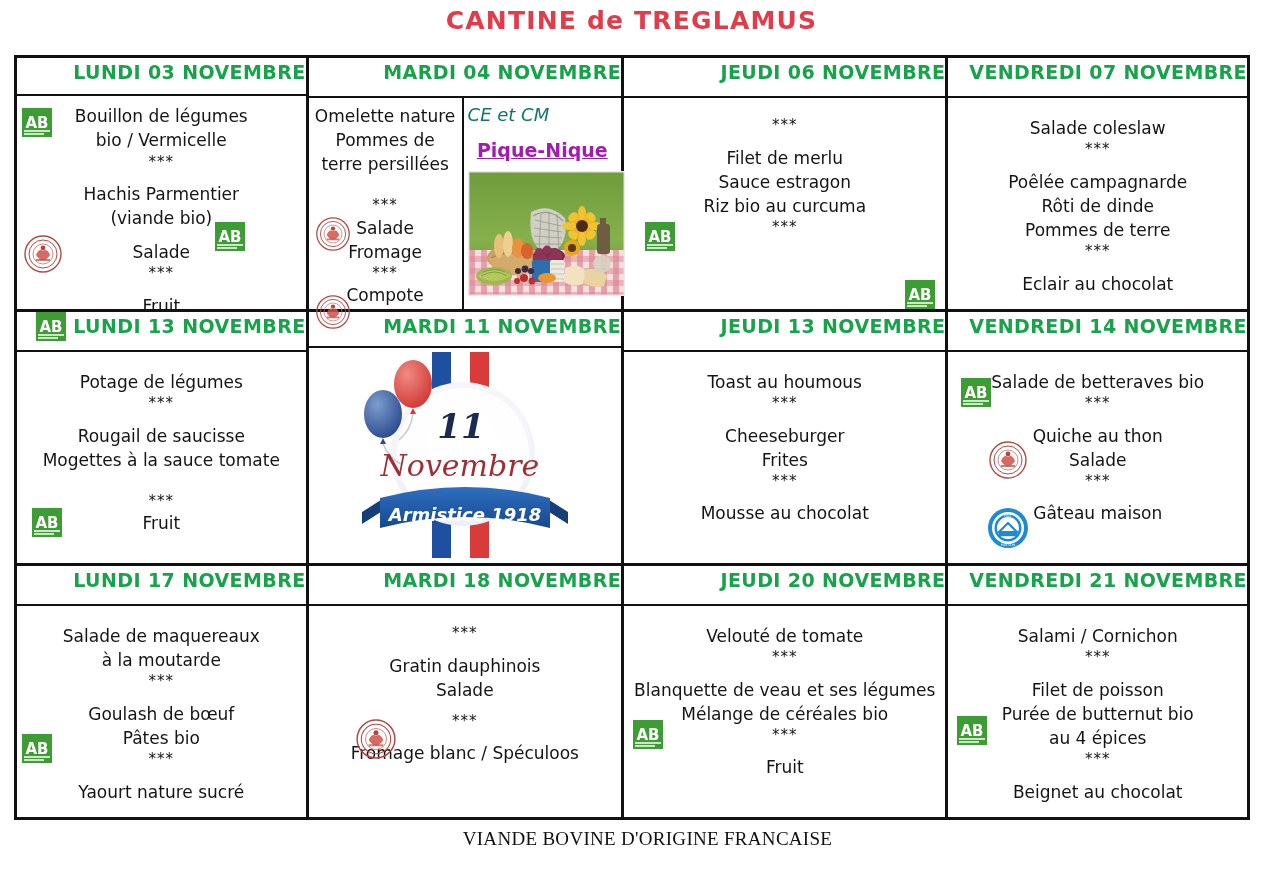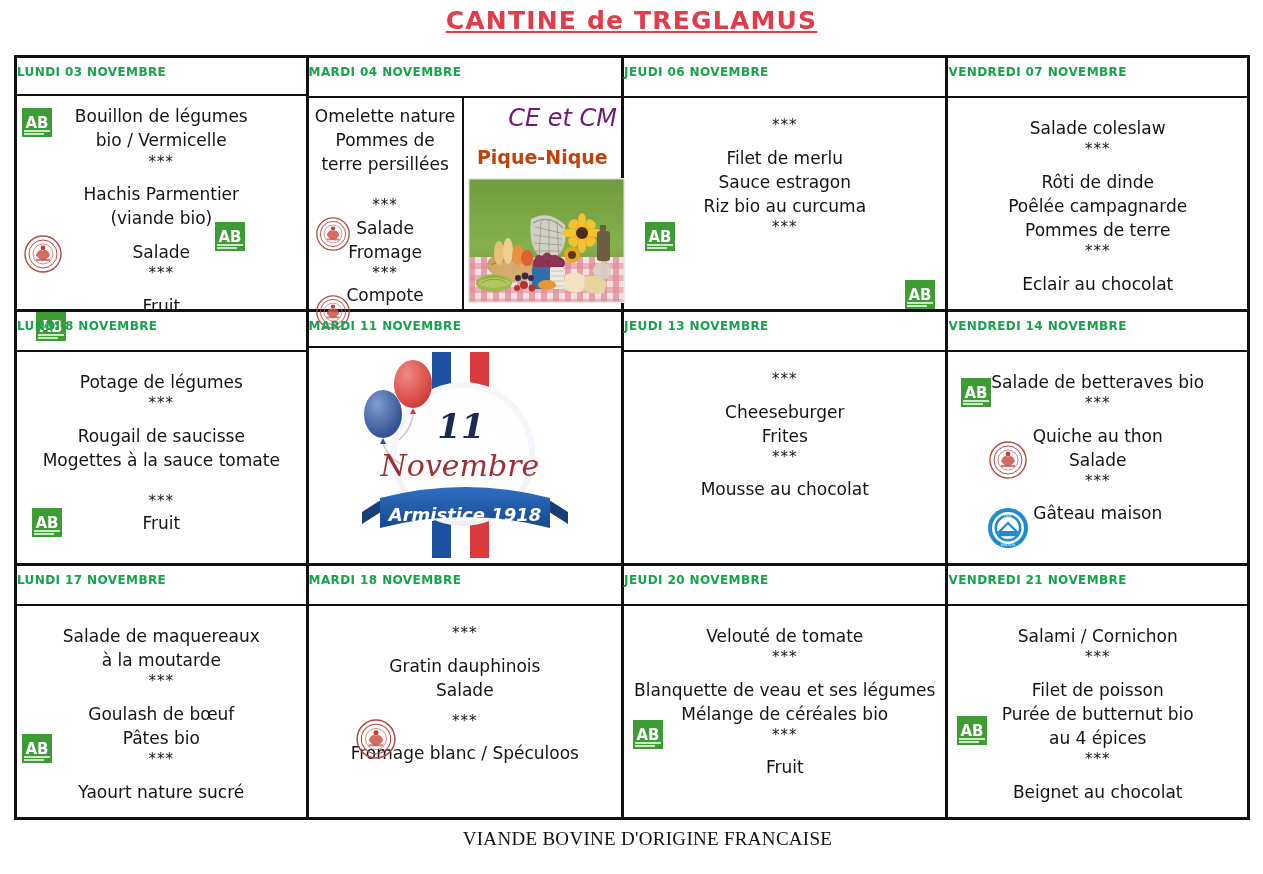--- a/index.html
+++ b/index.html
@@ -21,21 +21,20 @@
     color: #e23b4a;
     font-size: 25px;
     font-weight: bold;
     letter-spacing: 1.2px;
     padding-top: 8px;
     padding-bottom: 6px;
     font-family: "DejaVu Sans", sans-serif;
     height: 32px;
     box-sizing: border-box;
     line-height: 26px;
-    text-decoration: underline;
   }
 
   
   .menu-grid {
     position: absolute;
     left: 14px;
     top: 55px;
     width: 1236px;
     height: 765px;
     border: 3px solid #111;
@@ -61,24 +60,24 @@
   }
   .day-cell:last-child { border-right: none; }
 
   .col-0 { width: 293px; }
   .col-1 { width: 317px; }
   .col-2 { width: 326px; }
   .col-3 { width: 300px; flex: 1 1 auto; }
 
   .day-header {
     border-bottom: 2px solid #111;
-    text-align: left;
+    text-align: right;
     color: #16a34a;
     font-weight: bold;
-    font-size: 12px;
+    font-size: 19px;
     letter-spacing: 0.4px;
     padding: 4px 0 5px 0;
     height: 40px;
     box-sizing: border-box;
     line-height: 20px;
     white-space: nowrap;
   }
 
   .day-body {
     flex: 1 1 auto;
@@ -118,32 +117,33 @@
     border-right: 2px solid #111;
     flex: 0 0 155px;
     padding-top: 6px;
   }
   .split-right {
     flex: 1 1 auto;
     padding-top: 6px;
     text-align: center;
   }
   .sub-title {
-    font-size: 24px;
+    font-size: 18px;
     font-style: italic;
-    text-align: right;
+    text-align: left;
     margin-bottom: 14px;
-    color: #701a75;
+    color: #0f766e;
   }
   .sub-title2 {
     font-size: 19px;
     font-weight: bold;
+    text-decoration: underline;
     text-align: center;
     margin-bottom: 10px;
-    color: #c2410c;
+    color: #a21caf;
   }
 
   
   .badge {
     position: absolute;
     display: block;
   }
   .badge svg { display: block; }
 
   
@@ -418,36 +418,36 @@
 
     <div class="day-cell col-3">
       <div class="day-header">VENDREDI 07 NOVEMBRE</div>
       <div class="day-body">
         <div class="menu-col">
           <div class="spacer"></div>
           <div class="menu-lines">
             <div class="line">Salade coleslaw</div>
             <div class="line sep">***</div>
             <div class="spacer"></div>
+            <div class="line">Poêlée campagnarde</div>
             <div class="line">Rôti de dinde</div>
-            <div class="line">Poêlée campagnarde</div>
             <div class="line">Pommes de terre</div>
             <div class="line sep">***</div>
             <div class="spacer"></div>
             <div class="line">Eclair au chocolat</div>
           </div>
         </div>
       </div>
     </div>
   </div>
 
   <div class="week-row">
 
     <div class="day-cell col-0">
-      <div class="day-header">LUNDI 8 NOVEMBRE</div>
+      <div class="day-header">LUNDI 13 NOVEMBRE</div>
       <div class="day-body">
         <div class="menu-col">
           <div class="spacer"></div>
           <div class="menu-lines">
             <div class="line">Potage de légumes</div>
             <div class="line sep">***</div>
             <div class="spacer"></div>
             <div class="line">Rougail de saucisse</div>
             <div class="line">Mogettes à la sauce tomate</div>
             <div class="spacer"></div>
@@ -522,20 +522,21 @@
         </div>
       </div>
     </div>
 
     <div class="day-cell col-2">
       <div class="day-header">JEUDI 13 NOVEMBRE</div>
       <div class="day-body">
         <div class="menu-col">
           <div class="spacer"></div>
           <div class="menu-lines">
+            <div class="line">Toast au houmous</div>
             <div class="line sep">***</div>
             <div class="spacer"></div>
             <div class="line">Cheeseburger</div>
             <div class="line">Frites</div>
             <div class="line sep">***</div>
             <div class="spacer"></div>
             <div class="line">Mousse au chocolat</div>
           </div>
         </div>
       </div>

